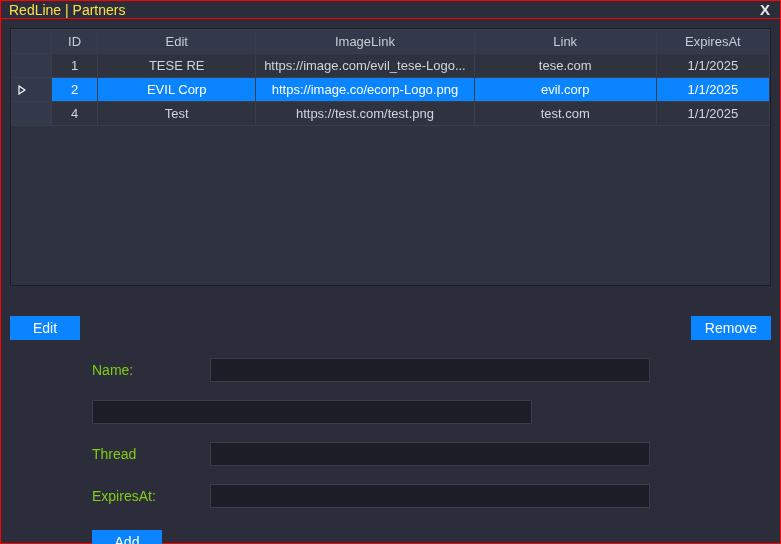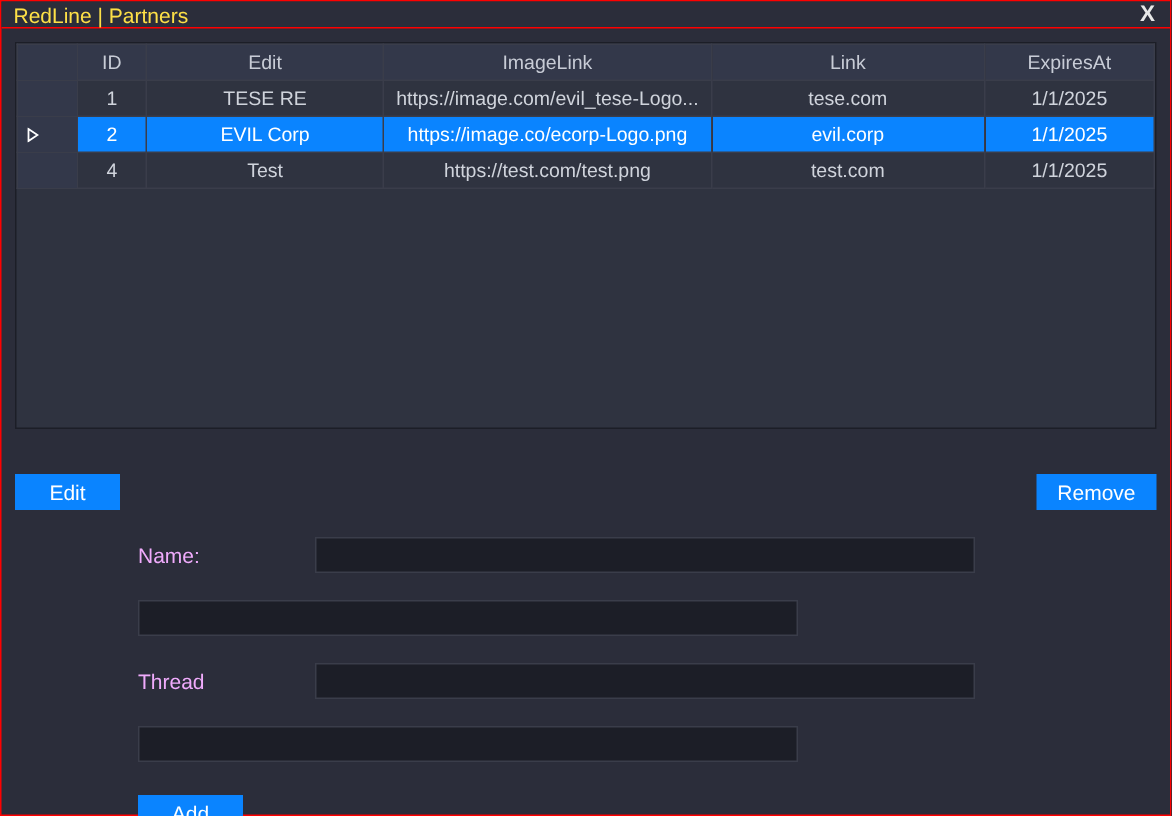--- a/index.html
+++ b/index.html
@@ -123,21 +123,21 @@
     margin-top: 18px;
     margin-left: 82px;
   }
   .form-row {
     display: flex;
     align-items: center;
     margin-bottom: 18px;
   }
   .form-row label {
     width: 118px;
-    color: #f0abfc;
+    color: #84cc16;
     font-size: 14px;
   }
   .form-row input {
     width: 440px;
     height: 24px;
     background: #1c1e27;
     border: 1px solid #3a3d4a;
     color: #d0d4dc;
     padding: 0 6px;
     font-family: inherit;
@@ -227,20 +227,21 @@
         <input type="text" value="" style="">
       </div>
       <div class="form-row">
         <input type="text" value="" style="">
       </div>
       <div class="form-row">
         <label>Thread</label>
         <input type="text" value="" style="">
       </div>
       <div class="form-row">
+        <label>ExpiresAt:</label>
         <input type="text" value="" style="">
       </div>
     </div>
 
     <div class="addrow">
       <button class="btn">Add</button>
     </div>
 
   </div>
 </div>

